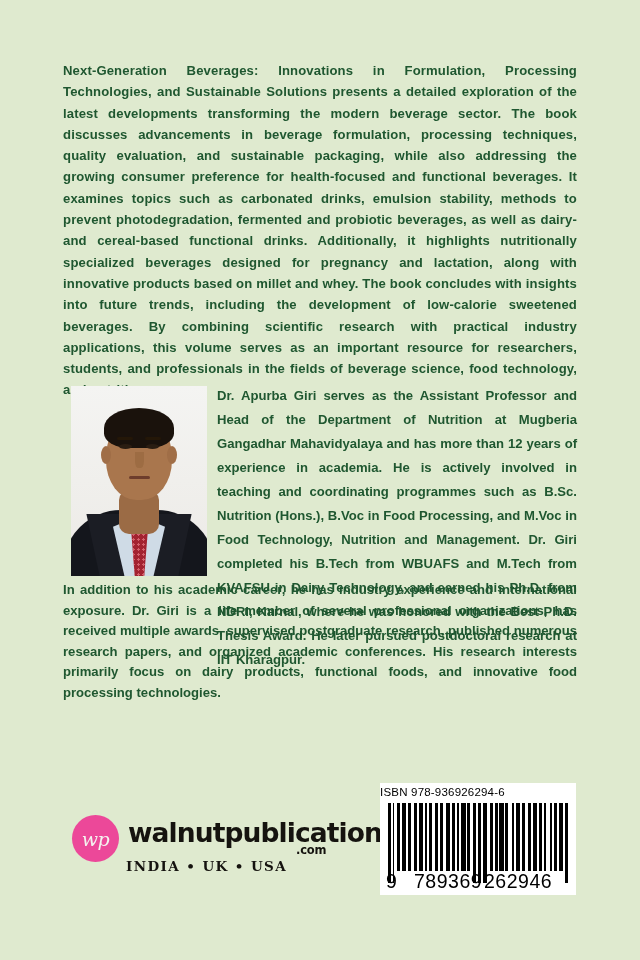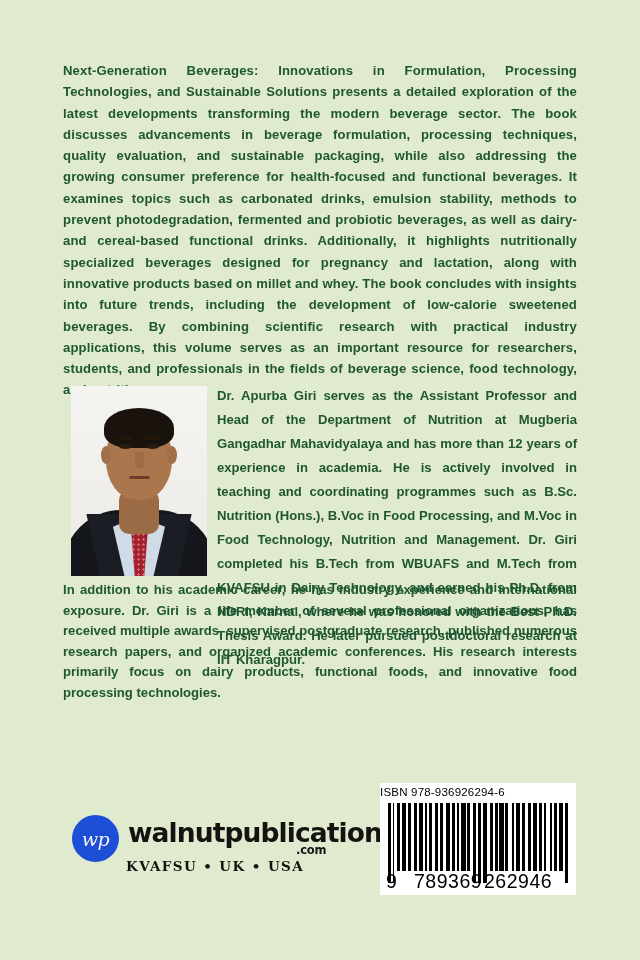--- a/index.html
+++ b/index.html
@@ -135,21 +135,21 @@
     width: 290px;
     height: 72px;
   }
   .logo-mark {
     position: absolute;
     left: 2px;
     top: 3px;
     width: 47px;
     height: 47px;
     border-radius: 50%;
-    background: #1d4ed8;
+    background: #ec4899;
   }
   .logo-mark-text {
     position: absolute;
     inset: 0;
     color: #f4f3ef;
     font-family: "DejaVu Serif", serif;
     font-style: italic;
     font-size: 19px;
     display: flex;
     align-items: center;
@@ -271,21 +271,21 @@
 
     <div class="author-bio2">In addition to his academic career, he has industry experience and international exposure. Dr. Giri is a life member of several professional organizations, has received multiple awards, supervised postgraduate research, published numerous research papers, and organized academic conferences. His research interests primarily focus on dairy products, functional foods, and innovative food processing technologies.</div>
   </div>
 
   <div class="logo-area">
     <div class="logo-mark">
       <div class="logo-mark-text">wp</div>
     </div>
     <div class="logo-word">walnutpublication</div>
     <div class="logo-dotcom">.com</div>
-    <div class="logo-countries">KVAFSU  •  UK  •  USA</div>
+    <div class="logo-countries">INDIA  •  UK  •  USA</div>
   </div>
 
   <div class="barcode-box">
     <div class="isbn-text">ISBN 978-936926294-6</div>
     <div class="bars" id="bars">
         <span class="guard" style="left: 0px; width: 2.80085px;"></span>
         <span class="guard" style="left: 4.57627px; width: 1.27542px;"></span>
         <span style="left: 9.15254px; width: 2.80085px;"></span>
         <span style="left: 13.7288px; width: 4.32627px;"></span>
         <span style="left: 19.8305px; width: 2.80085px;"></span>

